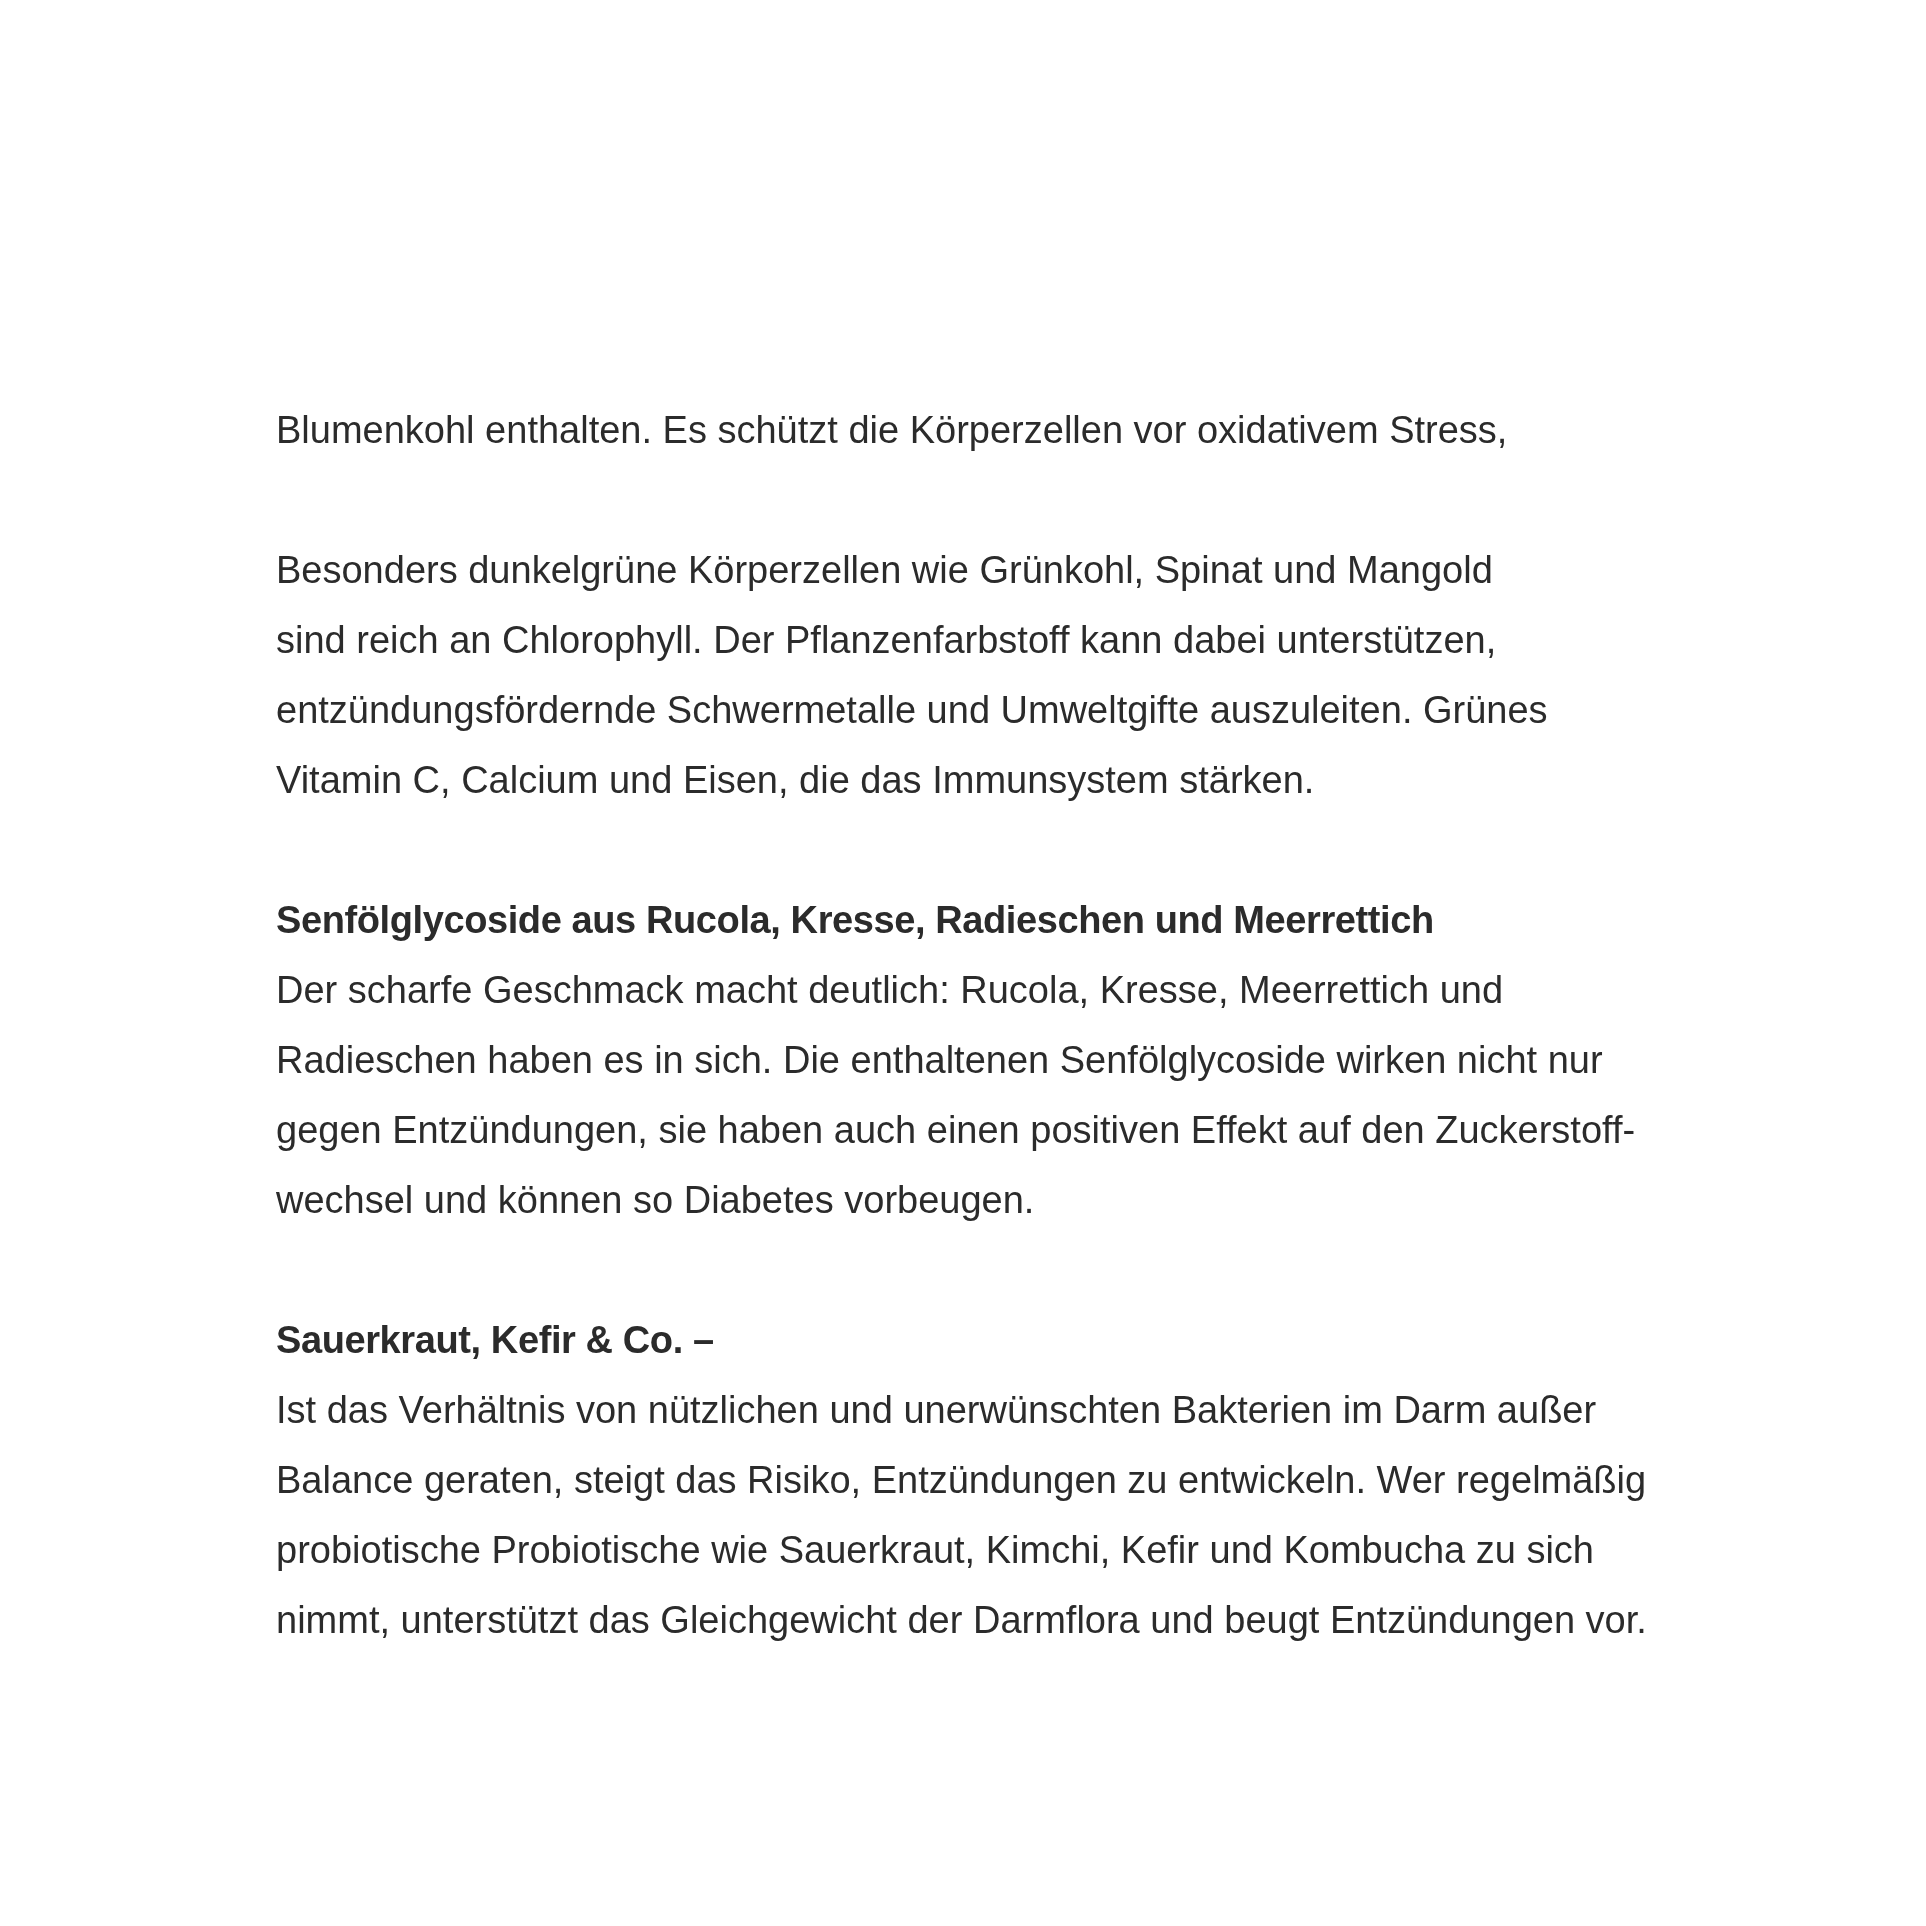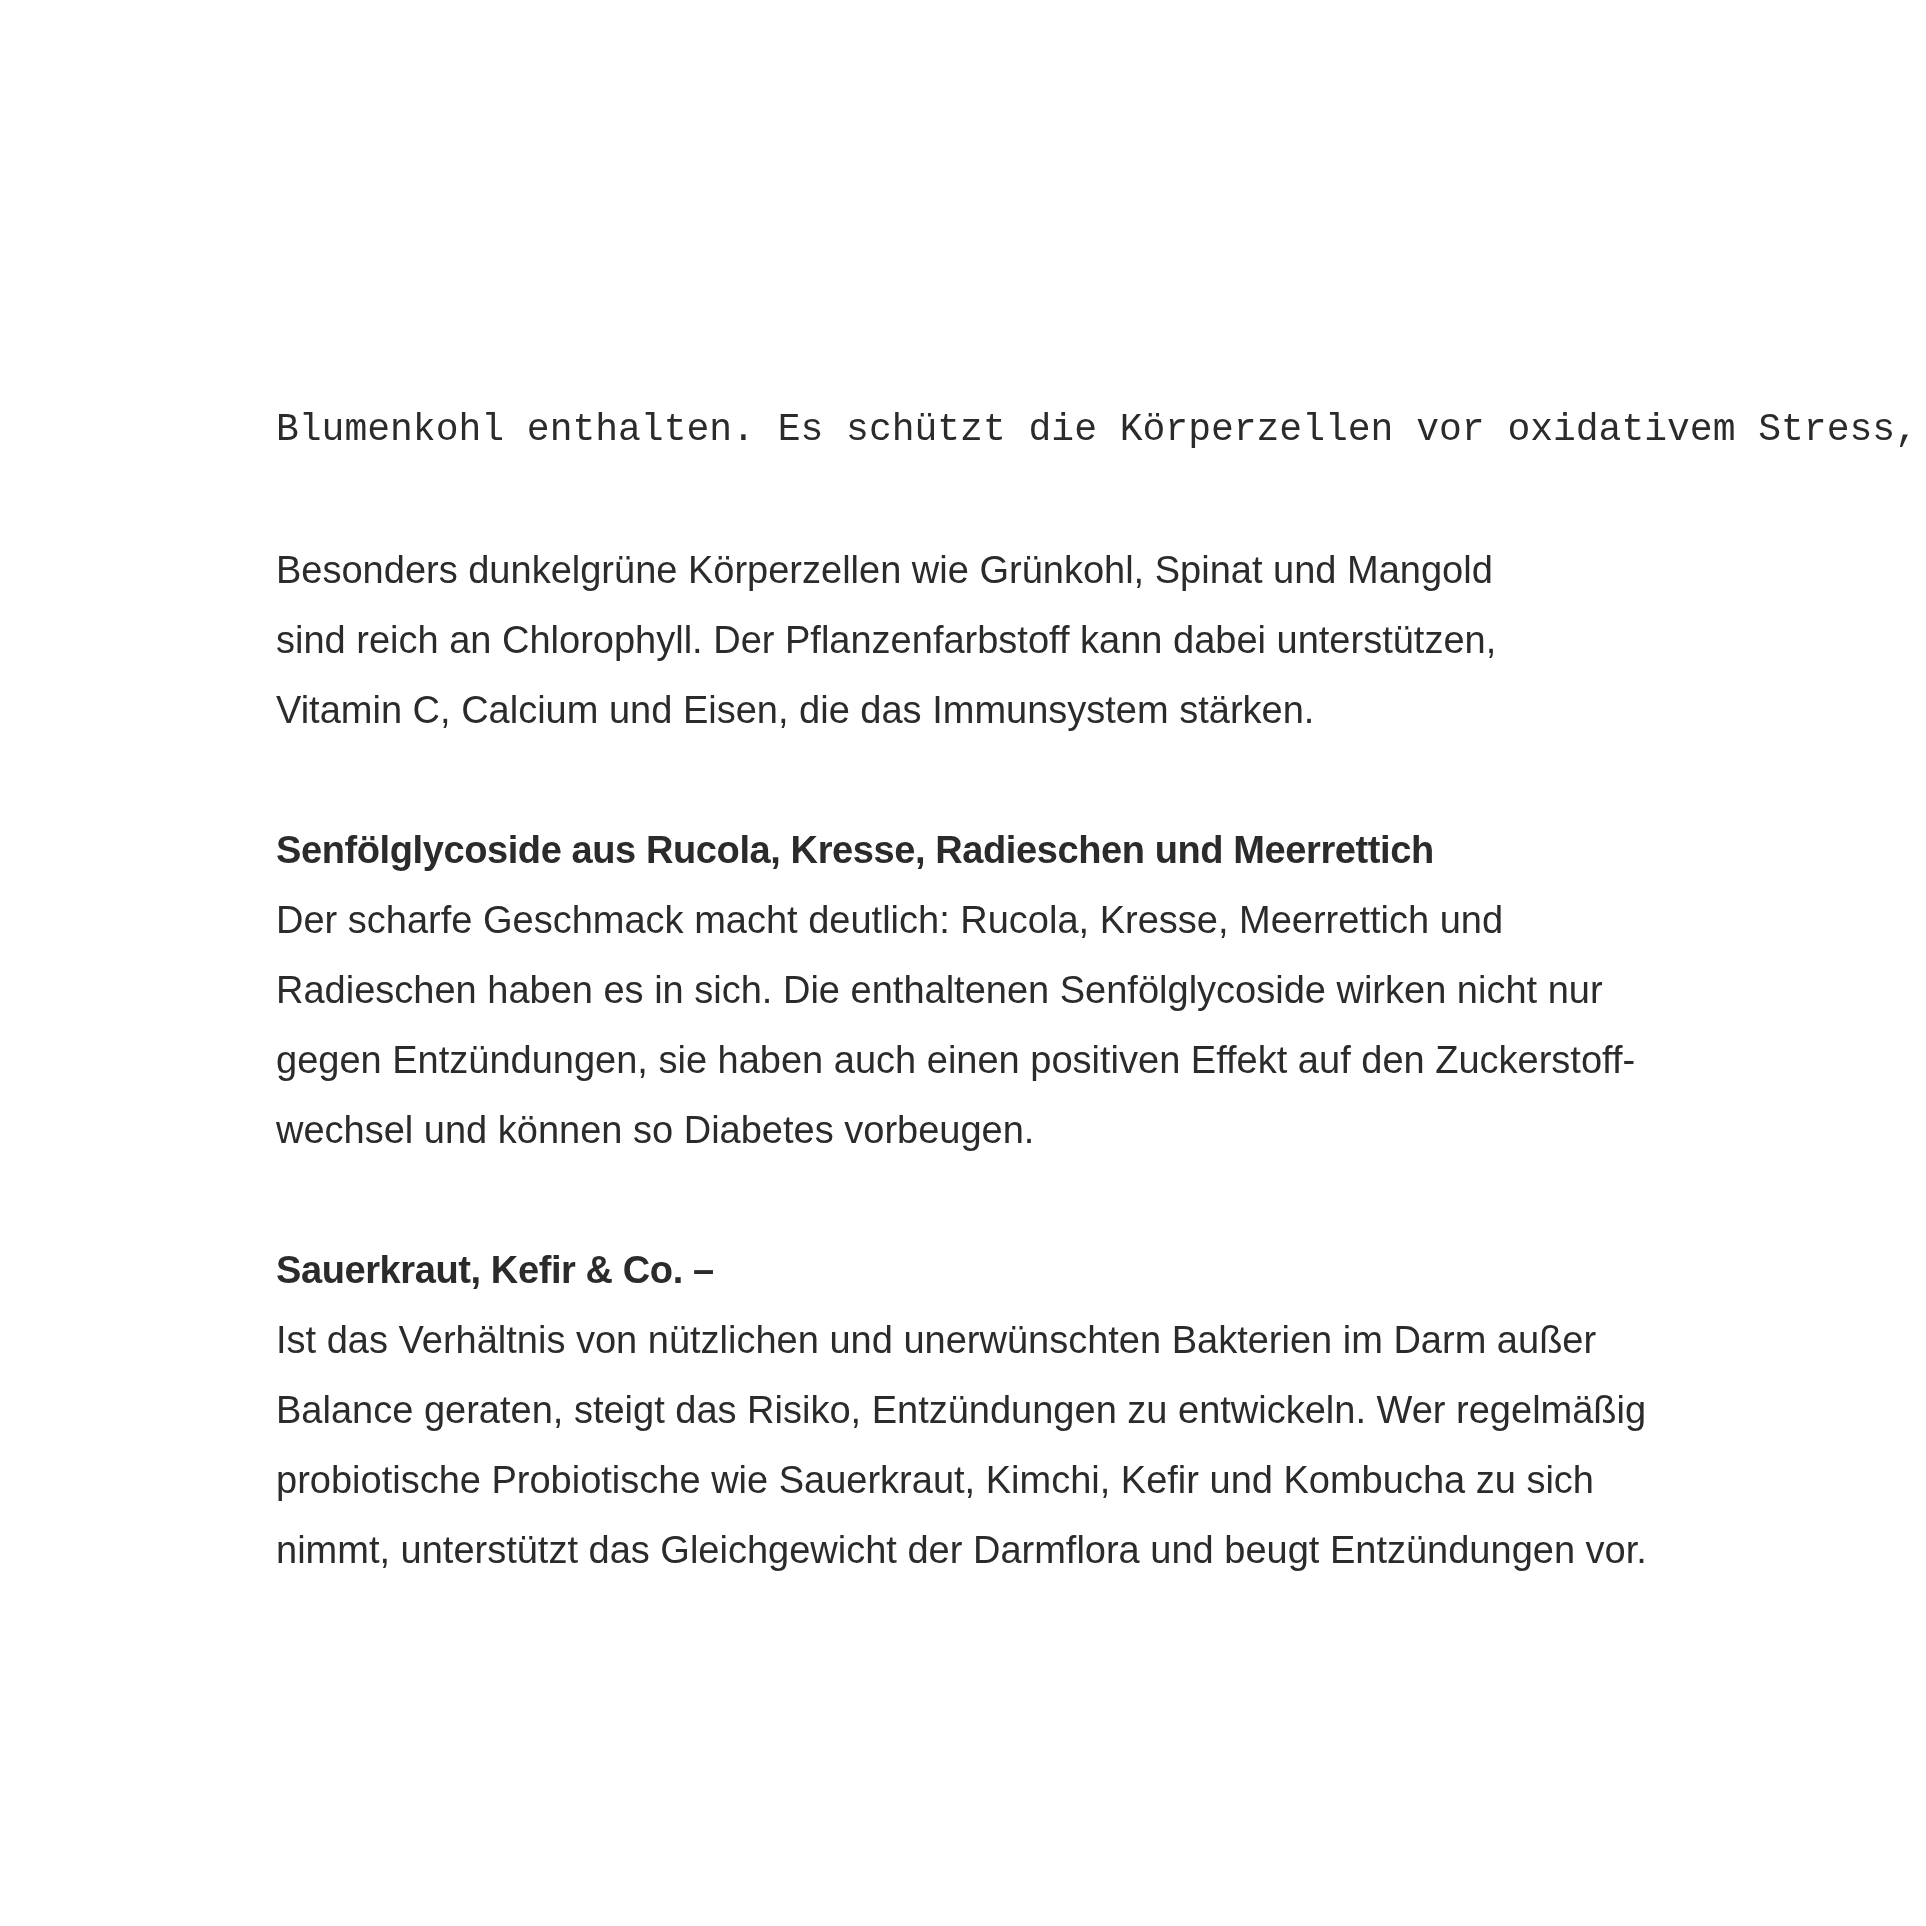--- a/index.html
+++ b/index.html
@@ -7,21 +7,21 @@
   body {
     background: #ffffff;
     color: #2b2b2b;
     font-family: "Liberation Sans", "DejaVu Sans", sans-serif;
     position: relative;
     overflow: hidden;
   }
   .page { position: absolute; inset: 0; background: #ffffff; }
   .content { position: absolute; left: 276px; top: 395px; width: 1541px; }
   .section { margin-top: 70px; }
-  .section:first-child { margin-top: 0; font-family: Liberation Mono, monospace; }
+  .section:first-child { margin-top: 0; }
   .line {
     font-size: 38px;
     line-height: 70px;
     white-space: nowrap;
     font-weight: 400;
   }
   .line.heading {
     font-weight: 700;
     letter-spacing: -0.4px;
   }
@@ -30,20 +30,21 @@
 <body>
 
 <div class="page">
   <main class="content">
       <section class="section">
         <div class="line">Blumenkohl enthalten. Es schützt die Körperzellen vor oxidativem Stress,</div>
       </section>
       <section class="section">
         <div class="line">Besonders dunkelgrüne Körperzellen wie Grünkohl, Spinat und Mangold</div>
         <div class="line">sind reich an Chlorophyll. Der Pflanzenfarbstoff kann dabei unterstützen,</div>
+        <div class="line">entzündungsfördernde Schwermetalle und Umweltgifte auszuleiten. Grünes</div>
         <div class="line">Vitamin C, Calcium und Eisen, die das Immunsystem stärken.</div>
       </section>
       <section class="section">
         <div class="line heading">Senfölglycoside aus Rucola, Kresse, Radieschen und Meerrettich</div>
         <div class="line">Der scharfe Geschmack macht deutlich: Rucola, Kresse, Meerrettich und</div>
         <div class="line">Radieschen haben es in sich. Die enthaltenen Senfölglycoside wirken nicht nur</div>
         <div class="line">gegen Entzündungen, sie haben auch einen positiven Effekt auf den Zuckerstoff-</div>
         <div class="line">wechsel und können so Diabetes vorbeugen.</div>
       </section>
       <section class="section">

